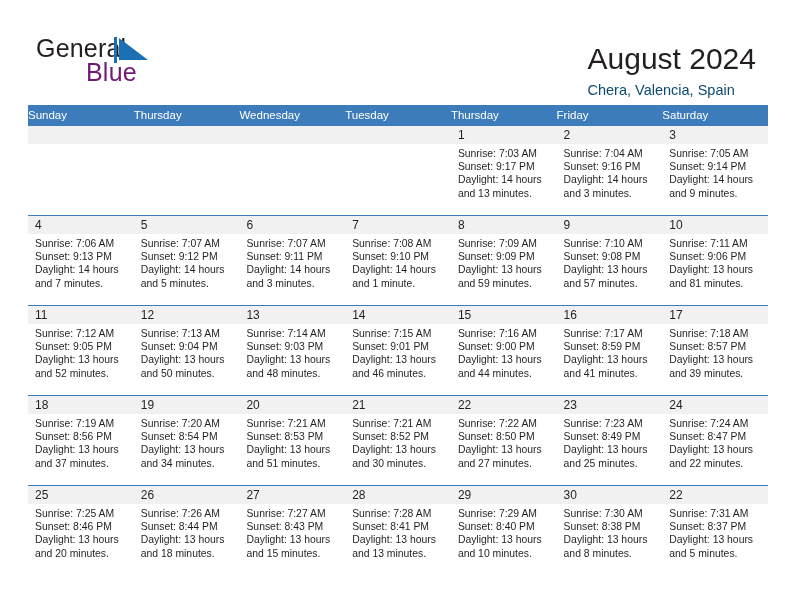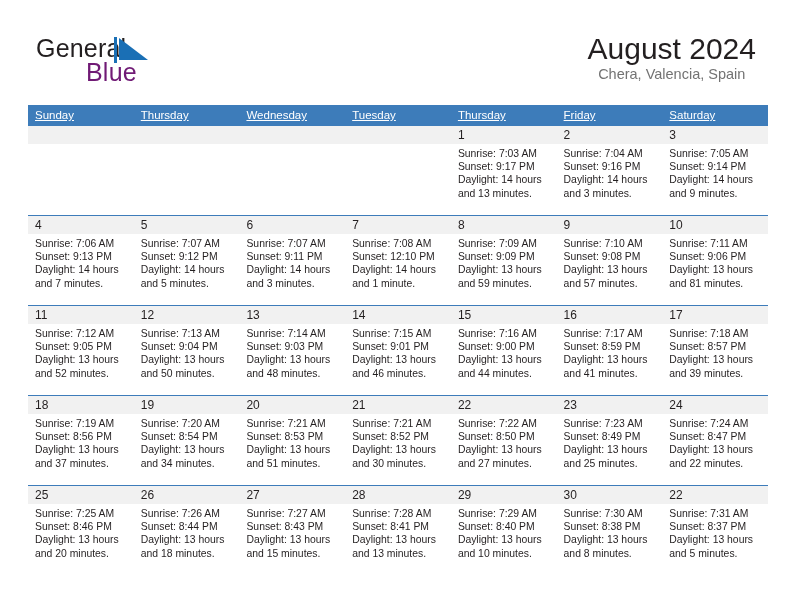--- a/index.html
+++ b/index.html
@@ -58,33 +58,34 @@
     position: absolute;
     left: 78px;
     top: 1px;
     width: 36px;
     height: 26px;
   }
 
   .title-block {
     position: absolute;
     right: 12px;
-    top: 3px;
-    text-align: center;
+    top: 13px;
+    text-align: left;
   }
   .cal-title {
     font-size: 30px;
     font-weight: normal;
     color: #231f20;
     line-height: 1.18;
     white-space: nowrap;
   }
   .cal-sub {
+    margin-top: 6px;
     font-size: 14.5px;
-    color: #737373;
+    color: #0c4a6e;
     line-height: 1.2;
     white-space: nowrap;
   }
 
   
   .calendar {
     position: absolute;
     left: 28px;
     top: 105px;
     width: 740px;
@@ -92,25 +93,23 @@
   .dow-row {
     display: flex;
     background: #3d7cba;
     height: 21px;
   }
   .dow {
     flex: 1 1 0;
     color: #ffffff;
     font-size: 11.5px;
     line-height: 21px;
-    padding-left: 7px;
     box-sizing: border-box;
     white-space: nowrap;
     overflow: hidden;
-    text-decoration: underline;
   }
   .week {
     display: flex;
     border-top: 1.5px solid #3d7cba;
     height: 89px;
   }
   .week:first-of-type {
     border-top: none;
   }
   .cell {
@@ -272,21 +271,21 @@
               <div class="info-line">Sunrise: 7:07 AM</div>
               <div class="info-line">Sunset: 9:11 PM</div>
               <div class="info-line">Daylight: 14 hours</div>
               <div class="info-line">and 3 minutes.</div>
             </div>
           </div>
           <div class="cell">
             <div class="daynum-band">7</div>
             <div class="cell-body">
               <div class="info-line">Sunrise: 7:08 AM</div>
-              <div class="info-line">Sunset: 12:10 PM</div>
+              <div class="info-line">Sunset: 9:10 PM</div>
               <div class="info-line">Daylight: 14 hours</div>
               <div class="info-line">and 1 minute.</div>
             </div>
           </div>
           <div class="cell">
             <div class="daynum-band">8</div>
             <div class="cell-body">
               <div class="info-line">Sunrise: 7:09 AM</div>
               <div class="info-line">Sunset: 9:09 PM</div>
               <div class="info-line">Daylight: 13 hours</div>

